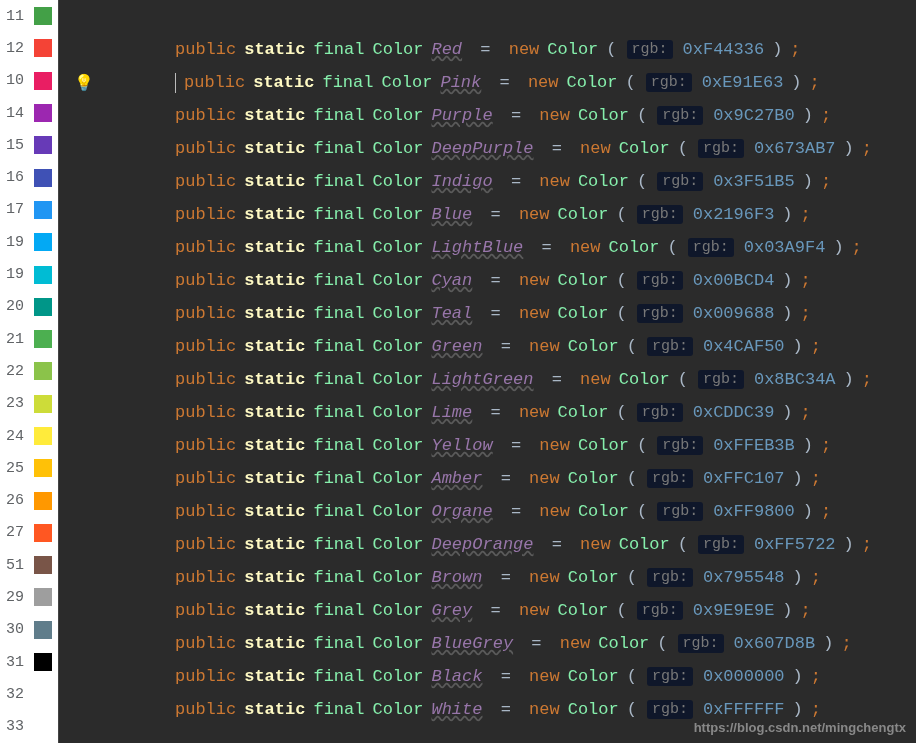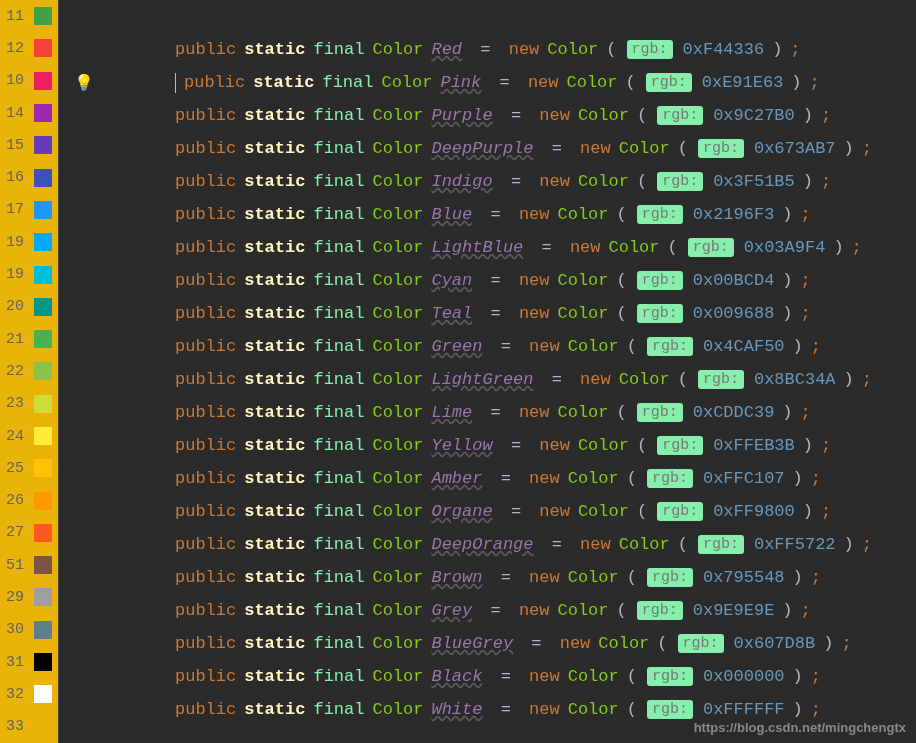--- a/index.html
+++ b/index.html
@@ -15,21 +15,21 @@
       width: 916px;
       height: 743px;
       overflow: hidden;
       position: relative;
     }
     .editor {
       display: flex;
       height: 100%;
     }
     .gutter {
-      background: #eab308;
+      background: #ffffff;
       display: flex;
       flex-direction: column;
       padding-top: 0;
       border-right: 1px solid #444;
     }
     .gutter-row {
       display: flex;
       align-items: center;
       height: 33px;
       padding: 0 6px 0 4px;
@@ -69,32 +69,32 @@
       font-size: 16px;
     }
     .indent {
       display: inline-block;
       width: 50px;
     }
     .kw-public { color: #cc7832; }
     .kw-static { color: #fef9c3; font-weight: bold; }
     .kw-final { color: #86efac; }
     .kw-new { color: #cc7832; }
-    .type { color: #84cc16; }
+    .type { color: #86efac; }
     .field-name { 
       color: #9876aa; 
       font-style: italic;
       text-decoration: underline;
       text-decoration-style: wavy;
       text-decoration-color: #5a5a5a;
     }
     .op { color: #a9b7c6; }
     .paren { color: #a9b7c6; }
     .hint {
-      background: #86efac;
+      background: #0f172a;
       color: #787878;
       padding: 1px 5px;
       border-radius: 3px;
       margin: 0 2px;
       font-size: 15px;
     }
     .hex { color: #6897bb; }
     .semi { color: #cc7832; }
     .caret {
       border-left: 1px solid #bbb;

